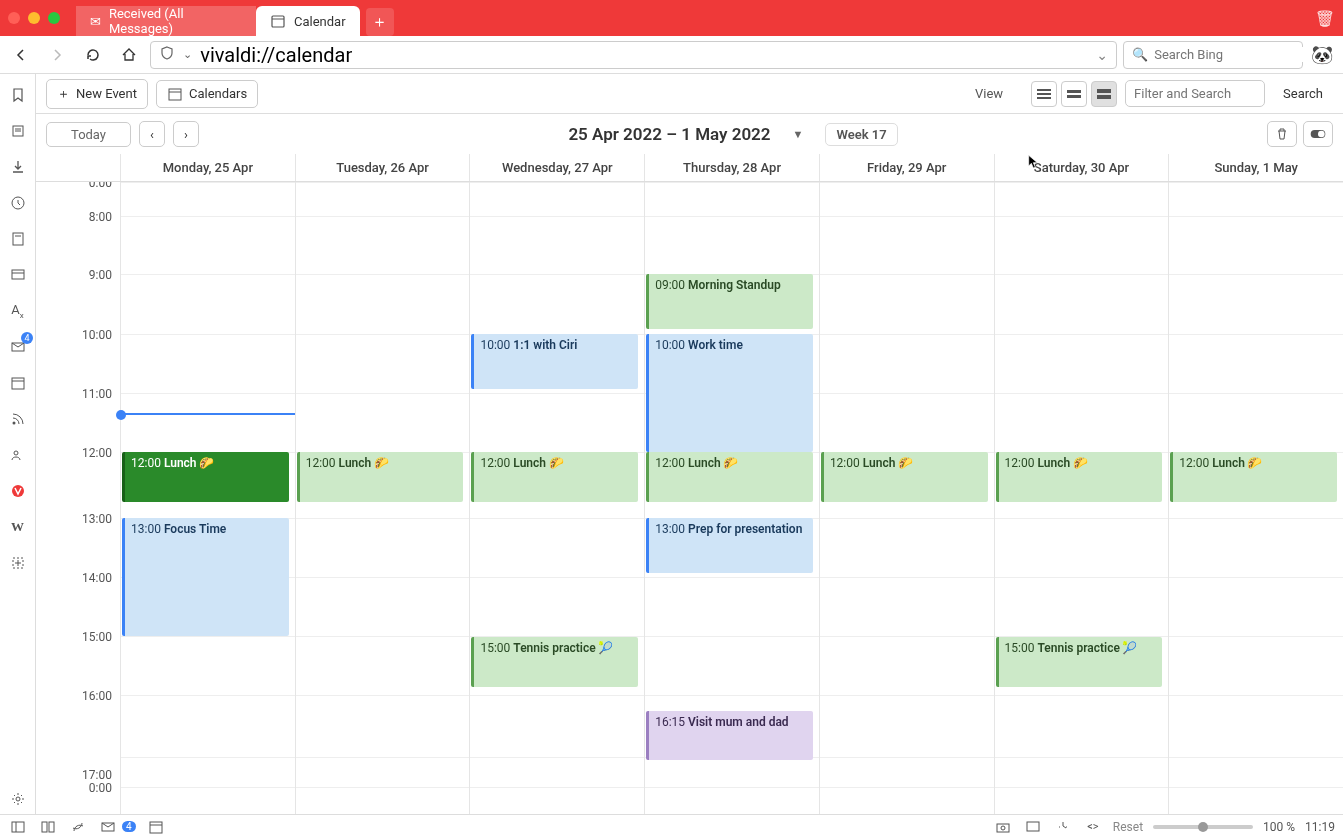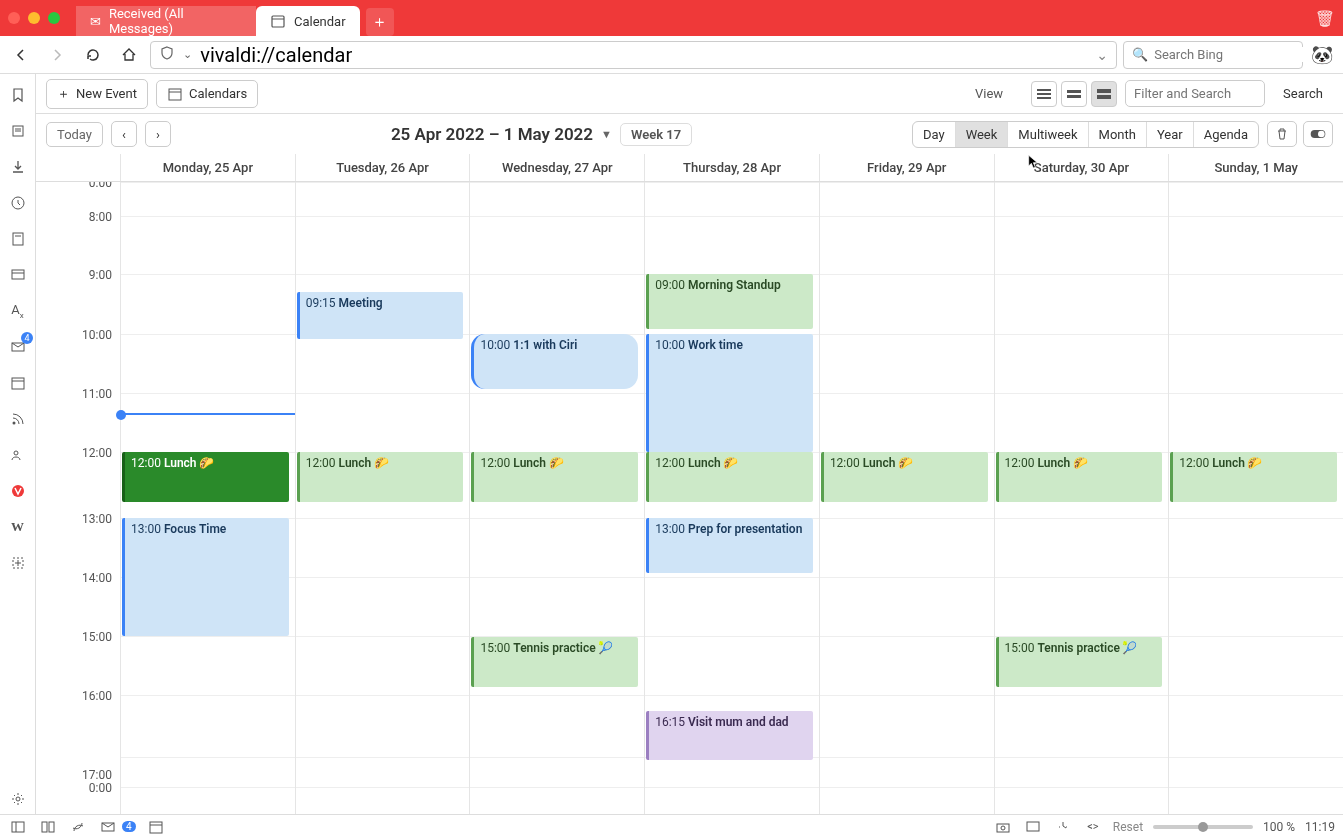--- a/index.html
+++ b/index.html
@@ -48,23 +48,23 @@
 .density { display:flex; gap:4px; }
 .density .db { width:26px; height:26px; border:1px solid #ccc; border-radius:4px; display:flex; flex-direction:column; justify-content:center; align-items:center; gap:2px; padding:4px; }
 .density .db.sel { background:#e0e0e0; }
 .density .db span { display:block; height:2px; width:14px; background:#555; }
 .density .db.d2 span { height:3px; }
 .density .db.d3 span { height:4px; }
 .filter-input { border:1px solid #ccc; border-radius:5px; padding:5px 8px; width:140px; font-size:13px; }
 
 
 .cal-nav { height:40px; display:flex; align-items:center; padding: 0 10px; gap:8px; }
-.small-btn { border:1px solid #ccc; border-radius:5px; padding:4px 10px; font-size:13px; color:#666; }
+.small-btn { border:1px solid #ccc; border-radius:5px; padding:4px 24px; font-size:13px; color:#666; }
 .arrow-btn { border:1px solid #ccc; border-radius:5px; width:26px; height:26px; display:flex;align-items:center;justify-content:center; color:#333; }
-.date-range { flex:1; text-align:center; font-size:17px; font-weight:600; color:#333; display:flex; justify-content:center; align-items:center; gap:8px; }
+.date-range { flex:1; text-align:center; font-size:17px; font-weight:600; color:#333; display:flex; justify-content:center; align-items:center; gap:22px; }
 .date-range .dr-caret { font-size:11px; color:#666; }
 .week-chip { border:1px solid #ddd; border-radius:5px; padding:3px 10px; font-size:13px; color:#555; }
 .view-switch { display:flex; border:1px solid #ccc; border-radius:6px; overflow:hidden; }
 .view-switch .vs { padding:5px 10px; font-size:13px; color:#333; border-right:1px solid #ddd; }
 .view-switch .vs:last-child { border-right:none; }
 .view-switch .vs.sel { background:#e0e0e0; }
 .right-tools { display:flex; gap:6px; align-items:center; }
 .tool-ic { border:1px solid #ccc; border-radius:5px; width:30px; height:26px; display:flex;align-items:center;justify-content:center; color:#555; }
 
 
@@ -295,28 +295,20 @@
 
     <div class="cal-nav">
       <div class="small-btn">Today</div>
       <div class="arrow-btn">‹</div>
       <div class="arrow-btn">›</div>
       <div class="date-range">
         <span>25 Apr 2022 – 1 May 2022</span>
         <span class="dr-caret">▼</span>
         <span class="week-chip">Week 17</span>
       </div>
-      <div class="view-switch">
-        <div class="vs">Day</div>
-        <div class="vs sel">Week</div>
-        <div class="vs">Multiweek</div>
-        <div class="vs">Month</div>
-        <div class="vs">Year</div>
-        <div class="vs">Agenda</div>
-      </div>
       <div class="right-tools">
         <div class="tool-ic">
             <svg viewBox="0 0 16 16">
               <path d="M4 5h8M6 5V3h4v2M5 5l1 8h4l1-8" fill="none" stroke="#555"></path>
             </svg>
           </div>
         <div class="tool-ic">
             <svg viewBox="0 0 24 14">
               <rect x="1" y="1" width="22" height="12" rx="6" fill="#555"></rect>
               <circle cx="17" cy="7" r="5" fill="#fff"></circle>
@@ -378,37 +370,36 @@
               <div class="hour-line" style="top: 92px;"></div>
               <div class="hour-line" style="top: 152px;"></div>
               <div class="hour-line" style="top: 211px;"></div>
               <div class="hour-line" style="top: 270px;"></div>
               <div class="hour-line" style="top: 336px;"></div>
               <div class="hour-line" style="top: 395px;"></div>
               <div class="hour-line" style="top: 454px;"></div>
               <div class="hour-line" style="top: 513px;"></div>
               <div class="hour-line" style="top: 575px;"></div>
               <div class="hour-line" style="top: 605px;"></div>
-              <div class="event ev-blue" style="top: 110px; height: 47px;"><span class="et">09:15</span> <span class="etitle">Meeting</span></div>
               <div class="event ev-green" style="top: 270px; height: 50px;"><span class="et">12:00</span> <span class="etitle">Lunch 🌮</span></div>
             </div>
             <div class="day-col">
               <div class="hour-line" style="top: 0px;"></div>
               <div class="hour-line" style="top: 34px;"></div>
               <div class="hour-line" style="top: 92px;"></div>
               <div class="hour-line" style="top: 152px;"></div>
               <div class="hour-line" style="top: 211px;"></div>
               <div class="hour-line" style="top: 270px;"></div>
               <div class="hour-line" style="top: 336px;"></div>
               <div class="hour-line" style="top: 395px;"></div>
               <div class="hour-line" style="top: 454px;"></div>
               <div class="hour-line" style="top: 513px;"></div>
               <div class="hour-line" style="top: 575px;"></div>
               <div class="hour-line" style="top: 605px;"></div>
-              <div class="event ev-blue" style="top: 152px; height: 55px; border-radius: 14px;"><span class="et">10:00</span> <span class="etitle">1:1 with Ciri</span></div>
+              <div class="event ev-blue" style="top: 152px; height: 55px;"><span class="et">10:00</span> <span class="etitle">1:1 with Ciri</span></div>
               <div class="event ev-green" style="top: 270px; height: 50px;"><span class="et">12:00</span> <span class="etitle">Lunch 🌮</span></div>
               <div class="event ev-green" style="top: 455px; height: 50px;"><span class="et">15:00</span> <span class="etitle">Tennis practice 🎾</span></div>
             </div>
             <div class="day-col">
               <div class="hour-line" style="top: 0px;"></div>
               <div class="hour-line" style="top: 34px;"></div>
               <div class="hour-line" style="top: 92px;"></div>
               <div class="hour-line" style="top: 152px;"></div>
               <div class="hour-line" style="top: 211px;"></div>
               <div class="hour-line" style="top: 270px;"></div>

